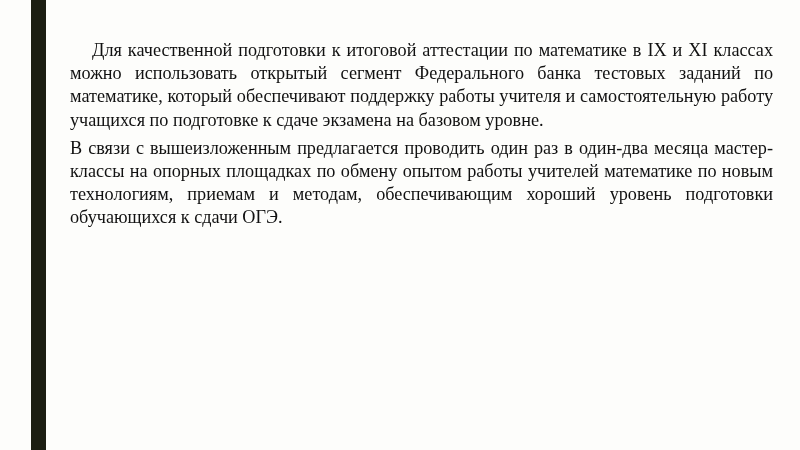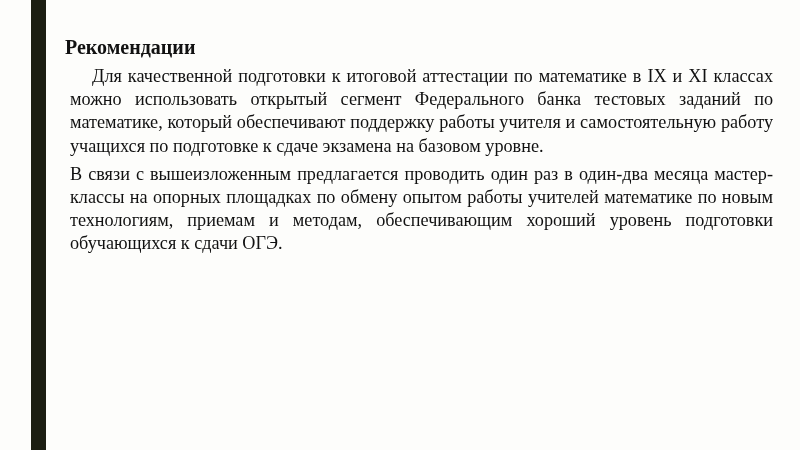--- a/index.html
+++ b/index.html
@@ -47,17 +47,16 @@
     .para.indent {
       text-indent: 22px;
     }
   </style>
 </head>
 <body>
 
 <div class="slide">
   <div class="left-bar"></div>
   <div class="content">
-    <h1 class="heading">Рекомендации</h1>
     <p class="para indent">Для качественной подготовки к итоговой аттестации по математике в IX и XI классах можно использовать открытый сегмент Федерального банка тестовых заданий по математике, который обеспечивают поддержку работы учителя и самостоятельную работу учащихся по подготовке к сдаче экзамена на базовом уровне.</p>
     <p class="para">В связи с вышеизложенным предлагается проводить один раз в один-два месяца мастер-классы на опорных площадках по обмену опытом работы учителей математике по новым технологиям, приемам и методам, обеспечивающим хороший уровень подготовки обучающихся к сдачи ОГЭ.</p>
   </div>
 </div>
 
 </body></html>

